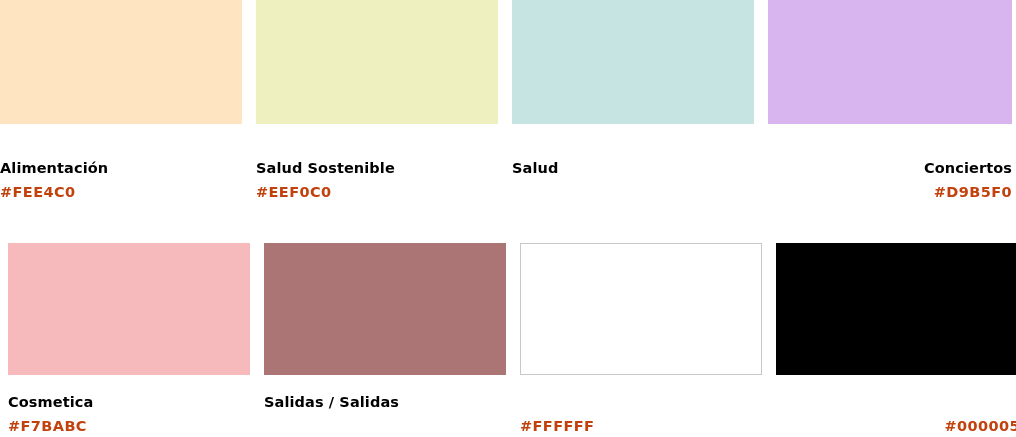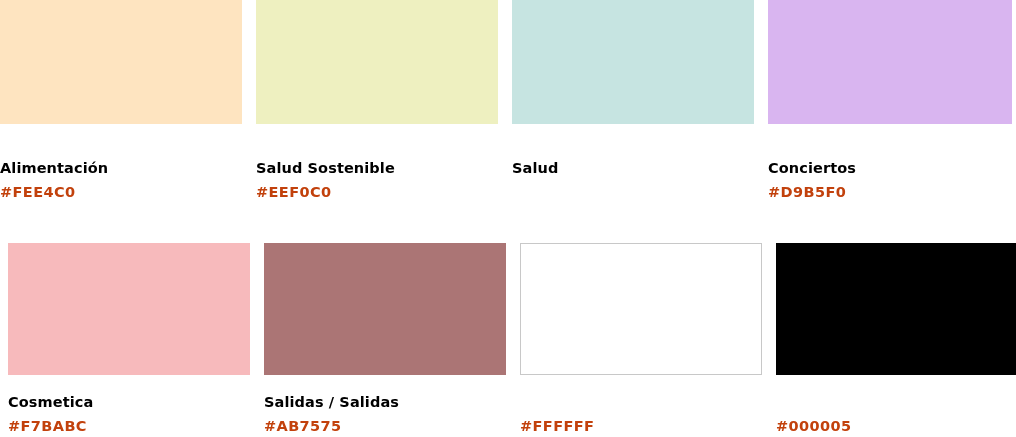--- a/index.html
+++ b/index.html
@@ -34,20 +34,21 @@
     margin-left: 8px;
   }
   .swatch-cell {
     width: 242px;
     margin-right: 14px;
     position: relative;
   }
   .swatch-cell:last-child {
     margin-right: 0;
     width: 244px;
+    text-align: right;
   }
   .swatch-chip {
     width: 100%;
     height: 124px;
     box-sizing: border-box;
   }
   .row-bottom .swatch-chip {
     height: 132px;
   }
   .swatch-chip.bordered {
@@ -117,21 +118,20 @@
       <div class="swatch-chip" style="background-color: rgb(247, 186, 188);"></div>
       <div class="swatch-meta">
         <div class="swatch-title">Cosmetica</div>
         <div class="swatch-hex">#F7BABC</div>
       </div>
     </div>
     <div class="swatch-cell">
       <div class="swatch-chip" style="background-color: rgb(171, 117, 117);"></div>
       <div class="swatch-meta">
         <div class="swatch-title">Salidas / Salidas</div>
-        <div class="swatch-hex">#AB7575</div>
       </div>
     </div>
     <div class="swatch-cell">
       <div class="swatch-chip bordered" style="background-color: rgb(255, 255, 255);"></div>
       <div class="swatch-meta">
         <div class="swatch-title"></div>
         <div class="swatch-hex">#FFFFFF</div>
       </div>
     </div>
     <div class="swatch-cell">

